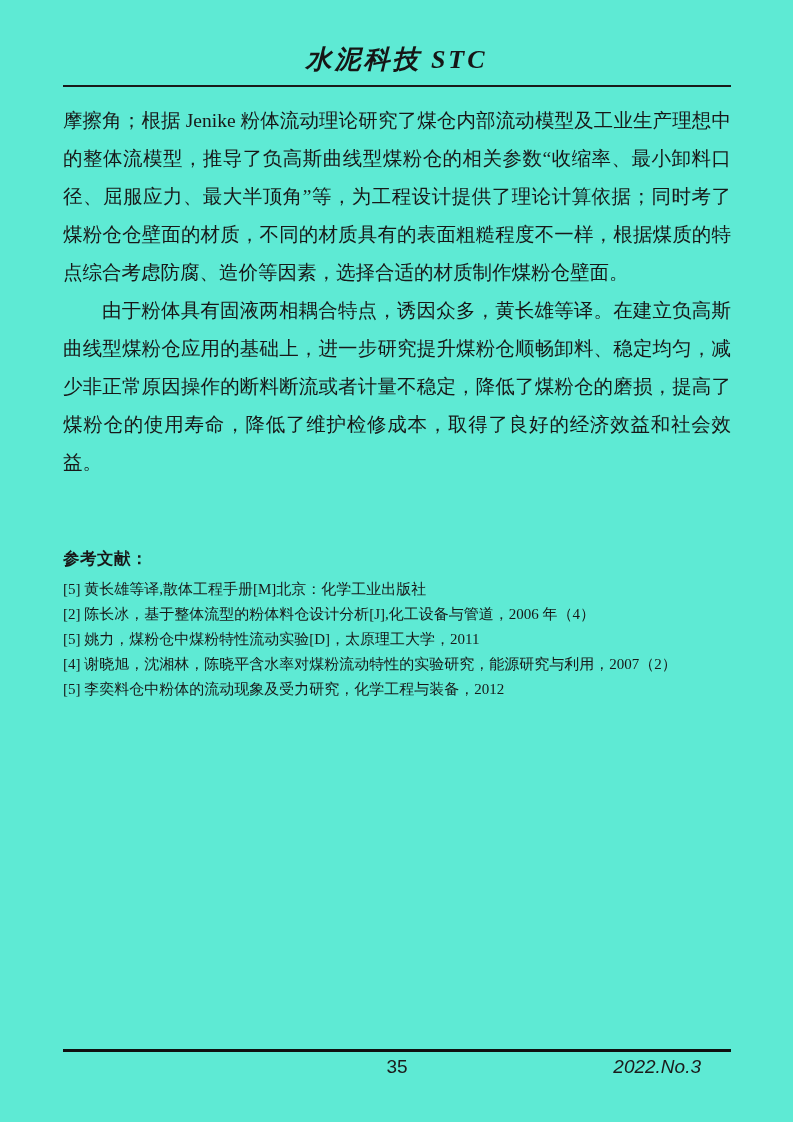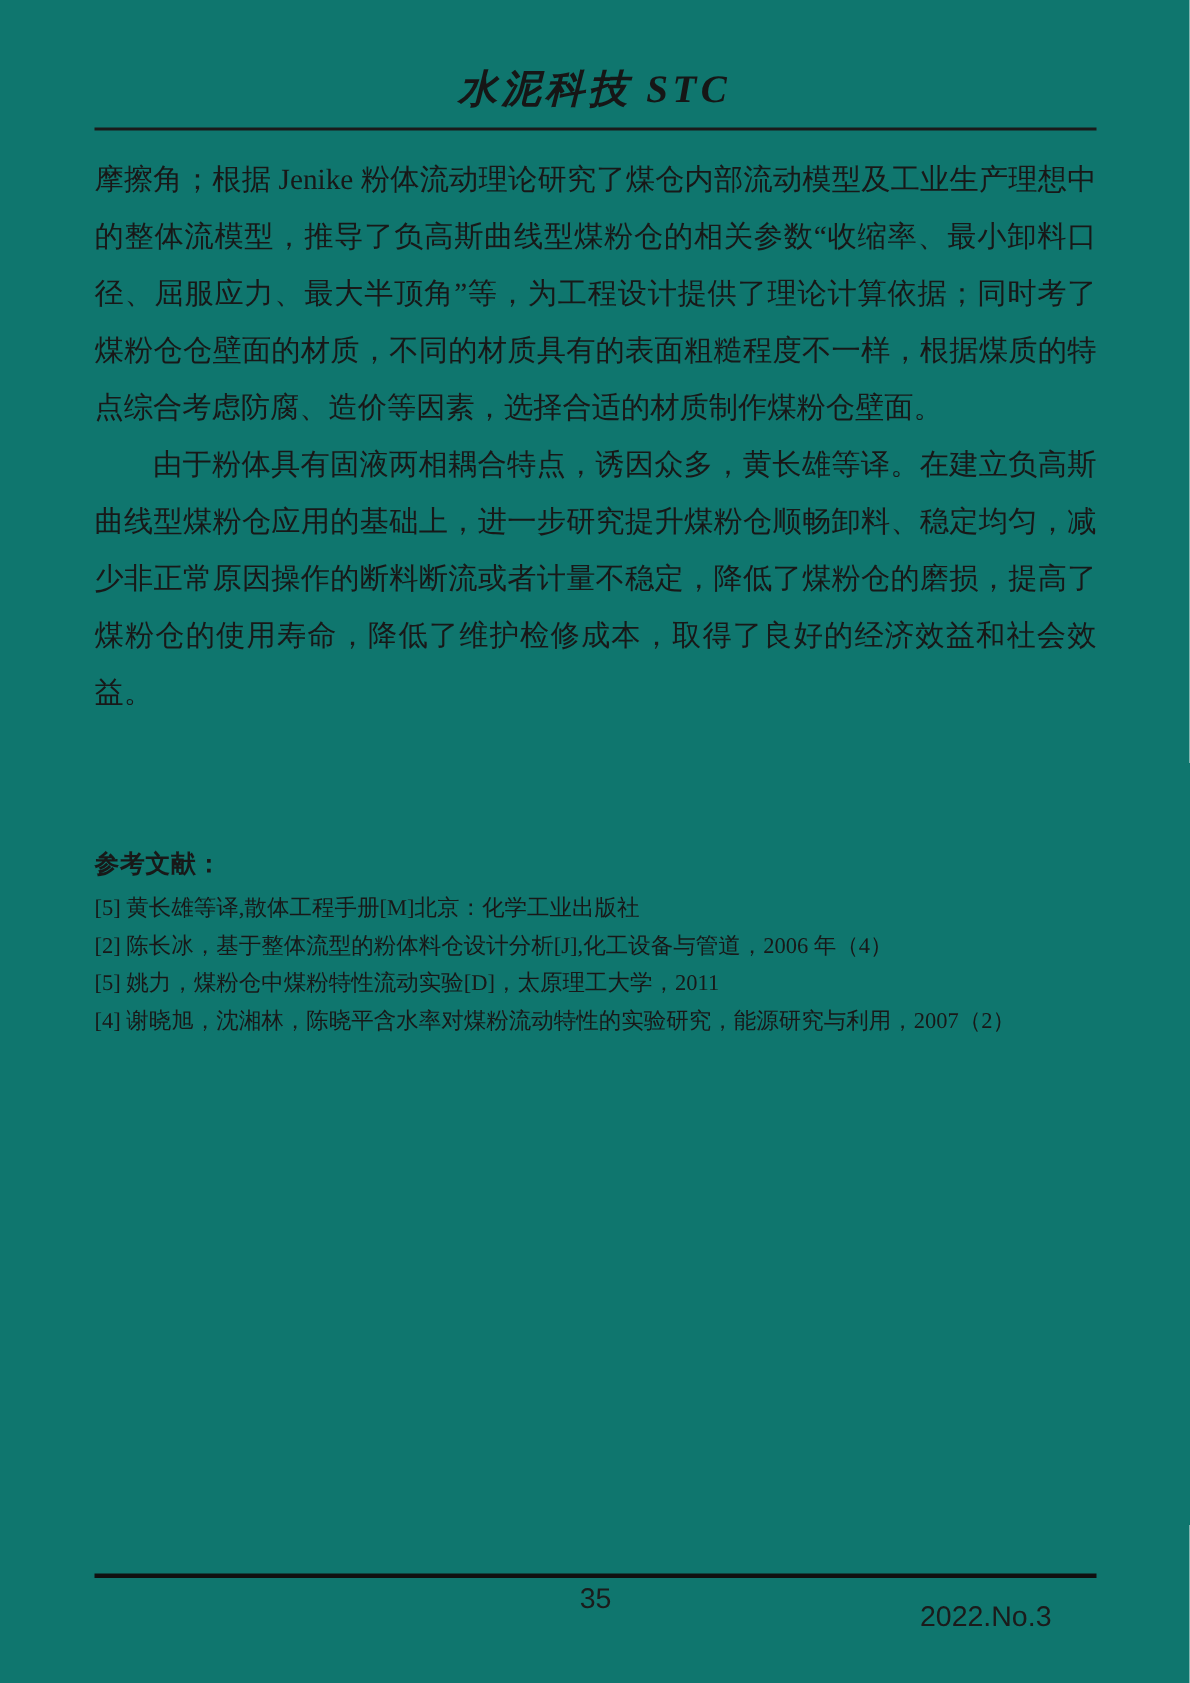--- a/index.html
+++ b/index.html
@@ -5,21 +5,21 @@
   html, body {
     margin: 0;
     padding: 0;
     background: #e8e8e8;
   }
   .page {
     position: relative;
     width: 793px;
     height: 1122px;
     margin: 0 auto;
-    background: #0f766e;
+    background: #5eead4;
     color: #1b1b1b;
     font-family: "Liberation Serif", "DejaVu Serif", serif;
     overflow: hidden;
   }
   
   .journal-title {
     position: absolute;
     top: 42px;
     left: 0;
     width: 100%;
@@ -53,21 +53,21 @@
   .body-text p {
     margin: 0;
     padding: 0;
   }
   .body-text p.indent {
     text-indent: 2em;
   }
   
   .references {
     position: absolute;
-    top: 565px;
+    top: 548px;
     left: 63px;
     width: 668px;
     color: #181818;
   }
   .references-heading {
     font-size: 16.5px;
     font-weight: bold;
     line-height: 22px;
     margin: 0 0 7px 0;
     letter-spacing: 0.5px;
@@ -114,21 +114,22 @@
   }
   .page-number {
     position: absolute;
     left: 0;
     width: 100%;
     text-align: center;
   }
   .issue-number {
     position: absolute;
     right: 30px;
-    top: 12px;
+    top: 0;
+    font-style: italic;
   }
 </style>
 </head>
 <body>
 
 <div class="page">
 
   <div class="journal-title">水泥科技 STC</div>
 
   <div class="header-rule"></div>
@@ -137,20 +138,21 @@
     <p>摩擦角；根据 Jenike 粉体流动理论研究了煤仓内部流动模型及工业生产理想中的整体流模型，推导了负高斯曲线型煤粉仓的相关参数“收缩率、最小卸料口径、屈服应力、最大半顶角”等，为工程设计提供了理论计算依据；同时考了煤粉仓仓壁面的材质，不同的材质具有的表面粗糙程度不一样，根据煤质的特点综合考虑防腐、造价等因素，选择合适的材质制作煤粉仓壁面。</p>
     <p class="indent">由于粉体具有固液两相耦合特点，诱因众多，黄长雄等译。在建立负高斯曲线型煤粉仓应用的基础上，进一步研究提升煤粉仓顺畅卸料、稳定均匀，减少非正常原因操作的断料断流或者计量不稳定，降低了煤粉仓的磨损，提高了煤粉仓的使用寿命，降低了维护检修成本，取得了良好的经济效益和社会效益。</p>
   </div>
 
   <div class="references">
     <p class="references-heading">参考文献：</p>
     <p class="reference-item">[5] 黄长雄等译,散体工程手册[M]北京：化学工业出版社</p>
     <p class="reference-item">[2] 陈长冰，基于整体流型的粉体料仓设计分析[J],化工设备与管道，2006 年（4）</p>
     <p class="reference-item">[5] 姚力，煤粉仓中煤粉特性流动实验[D]，太原理工大学，2011</p>
     <p class="reference-item">[4] 谢晓旭，沈湘林，陈晓平含水率对煤粉流动特性的实验研究，能源研究与利用，2007（2）</p>
+    <p class="reference-item">[5] 李奕料仓中粉体的流动现象及受力研究，化学工程与装备，2012</p>
   </div>
 
 
   <div class="footer-rule"></div>
 
   <div class="footer-bar">
     <span class="page-number">35</span>
     <span class="issue-number">2022.No.3</span>
   </div>
 

